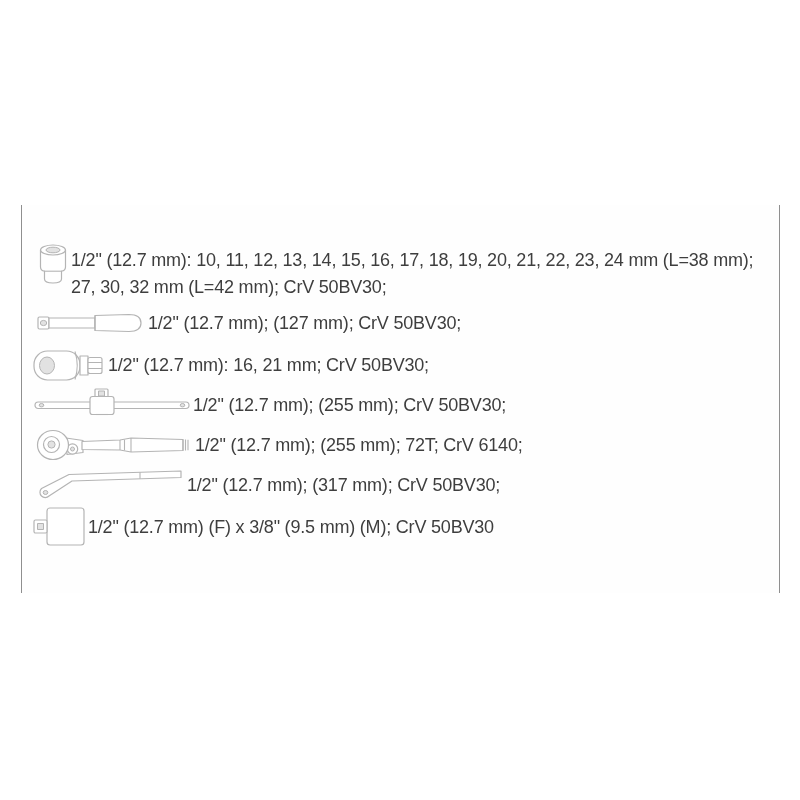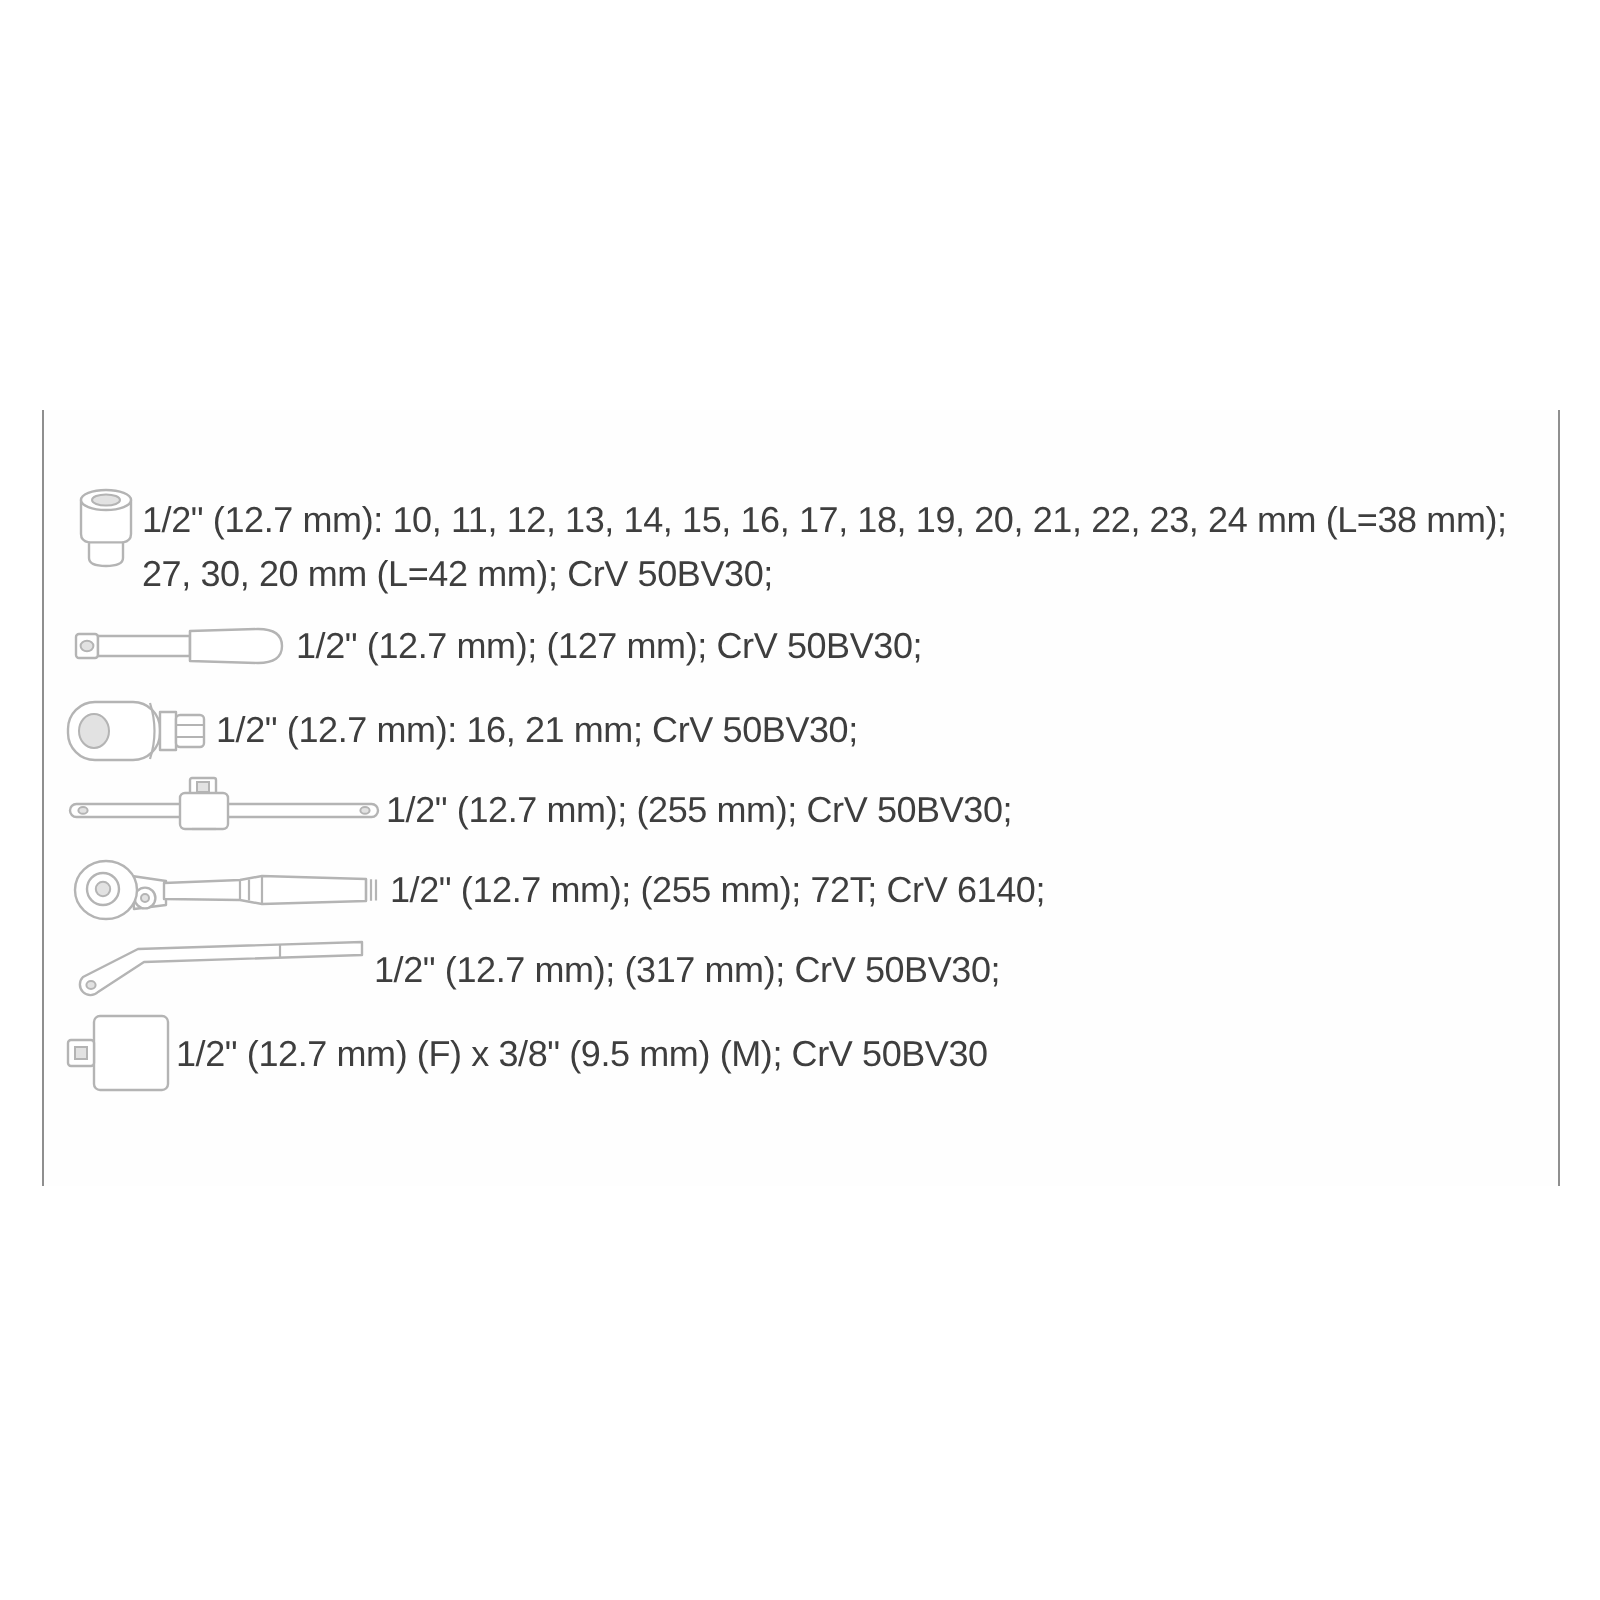--- a/index.html
+++ b/index.html
@@ -35,21 +35,21 @@
   <div class="icon" style="left:39px;top:244px;">
     <svg width="28" height="42" viewBox="0 0 28 42">
       <path class="st" d="M1.5 6 V23 Q1.5 26.5 5.5 27.2 V35 Q5.5 39 14 39 Q22.5 39 22.5 35 V27.2 Q26.5 26.5 26.5 23 V6 Z"></path>
       <path class="st-line" d="M5.5 27.2 H22.5"></path>
       <ellipse class="st" cx="14" cy="6" rx="12.5" ry="5"></ellipse>
       <ellipse class="st-dark" cx="14" cy="6" rx="7" ry="2.8"></ellipse>
     </svg>
   </div>
   <div class="txt multiline" style="left:71px;top:247px;">
     <span>1/2" (12.7 mm): 10, 11, 12, 13, 14, 15, 16, 17, 18, 19, 20, 21, 22, 23, 24 mm (L=38 mm);</span>
-    <span>27, 30, 20 mm (L=42 mm); CrV 50BV30;</span>
+    <span>27, 30, 32 mm (L=42 mm); CrV 50BV30;</span>
   </div>
 </div>
 
 <div class="row">
   <div class="icon" style="left:37px;top:309px;">
     <svg width="106" height="28" viewBox="0 0 106 28">
       <rect class="st" x="1" y="8" width="11" height="12" rx="1.5"></rect>
       <ellipse class="st-dark" cx="6.5" cy="14" rx="3.2" ry="2.6"></ellipse>
       <rect class="st" x="12" y="9" width="46" height="10"></rect>
       <path class="st" d="M58 6.5 L92 5.5 Q104 5.5 104 14 Q104 22.5 92 22.5 L58 21.5 Z"></path>

